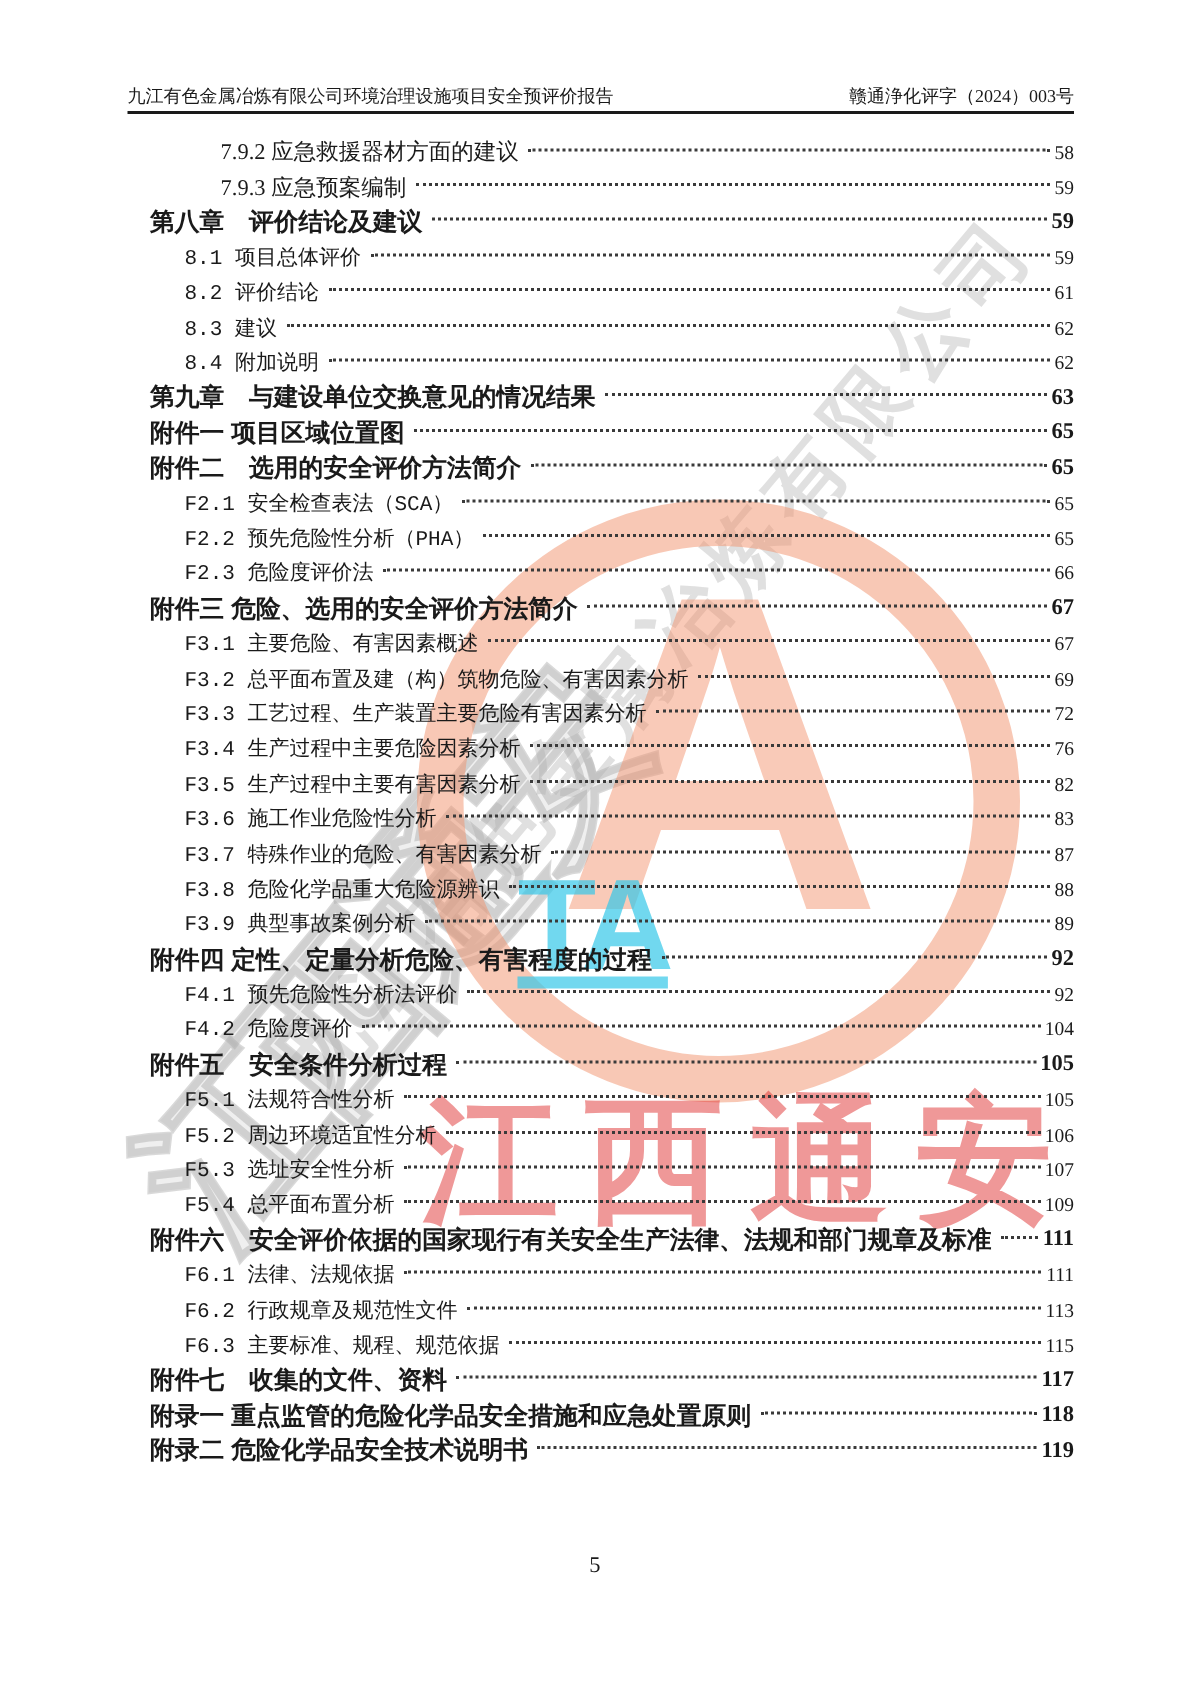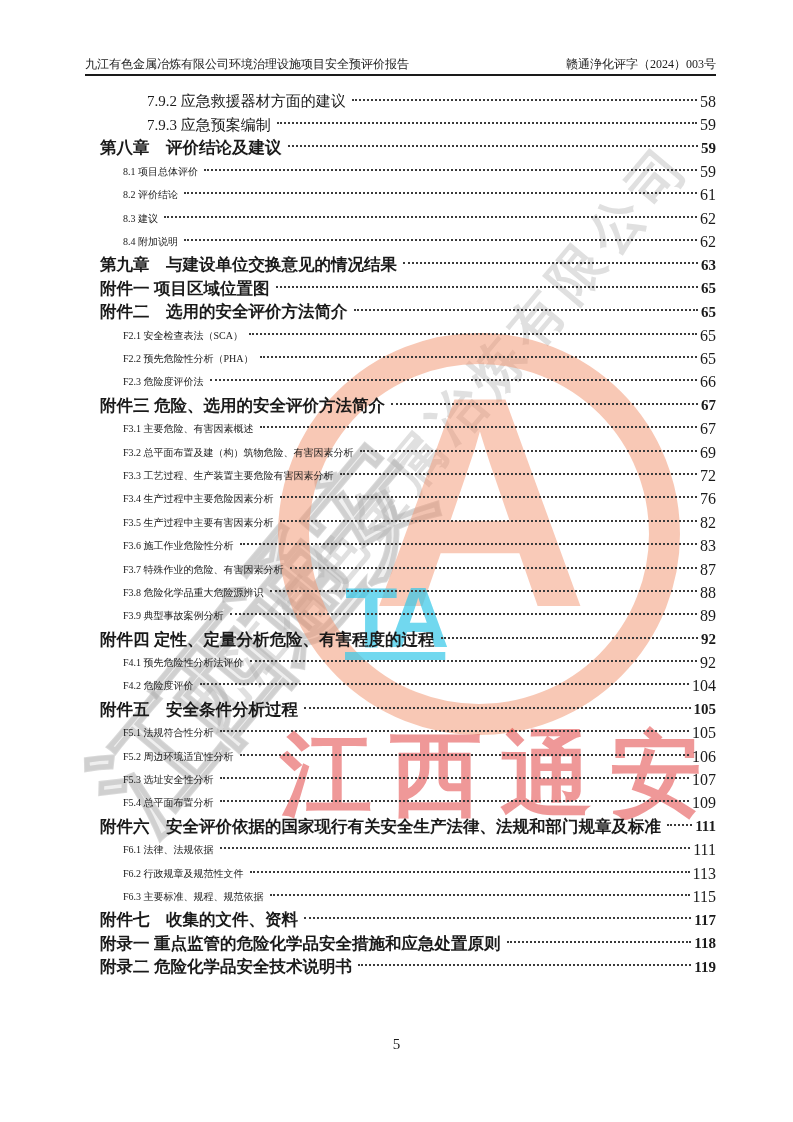--- a/index.html
+++ b/index.html
@@ -28,28 +28,28 @@
           justify-content:space-between;align-items:flex-end;border-bottom:2px solid #1a1a1a;
           padding-bottom:1px;font-size:12px;}
   .header .h-left{white-space:nowrap;}
   .header .h-right{white-space:nowrap;}
 
   
   .toc{position:absolute;z-index:1;left:85px;top:90px;width:631px;}
   .toc-row{display:flex;align-items:center;height:23.4px;box-sizing:border-box;}
   .toc-row .label{white-space:nowrap;}
   .toc-row .leader{flex:1;border-bottom:2px dotted #3a3a3a;margin:0 3px 4px 6px;min-width:8px;}
-  .toc-row .pagenum{white-space:nowrap;font-family:"Liberation Serif",serif;font-size:16px;}
+  .toc-row .pagenum{white-space:nowrap;font-family:"Liberation Serif",serif;font-size:13px;}
 
   .lvl-chapter{padding-left:15px;}
   .lvl-chapter .label{font-family:"Liberation Sans",sans-serif;font-weight:bold;font-size:16.5px;}
   .lvl-chapter .pagenum{font-weight:bold;font-size:15px;}
 
   .lvl-sub{padding-left:38px;}
-  .lvl-sub .label{font-size:10px;}
+  .lvl-sub .label{font-size:14px;font-family:Liberation Mono, monospace;}
 
   .lvl-sub2{padding-left:62px;}
   .lvl-sub2 .label{font-size:15px;}
 
   
   .footer{position:absolute;z-index:1;left:0;top:1036px;width:100%;text-align:center;font-size:15px;}
 </style>
 </head>
 <body>
 

